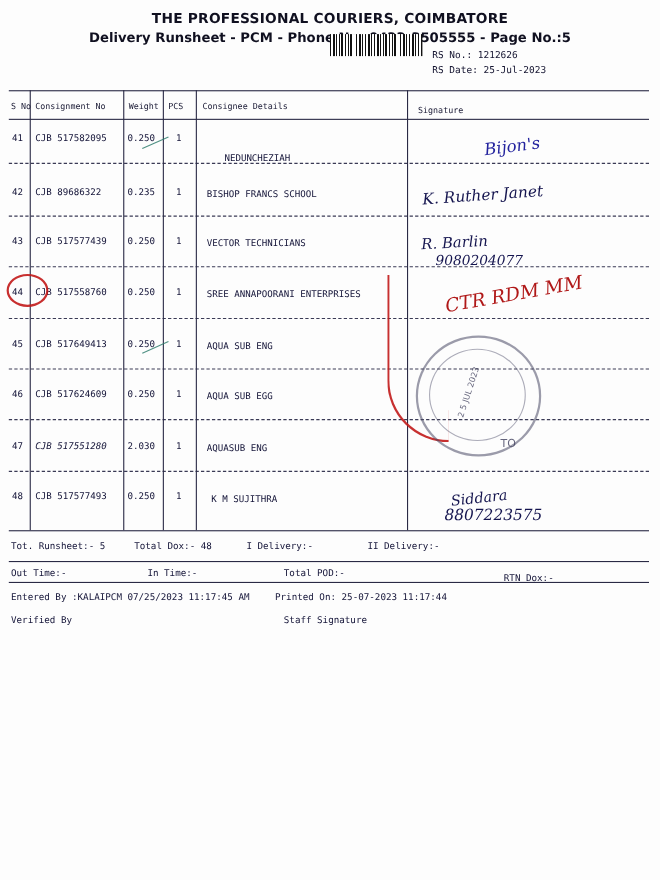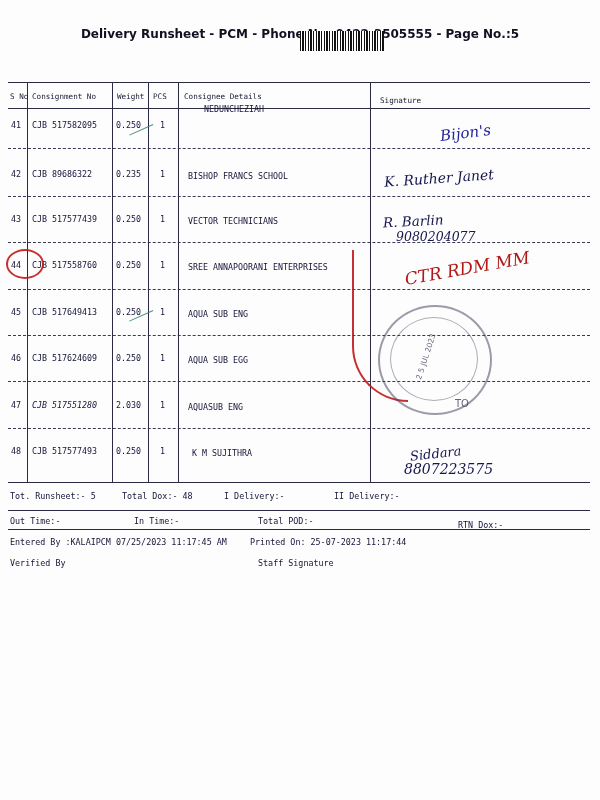--- a/index.html
+++ b/index.html
@@ -159,25 +159,30 @@
     border-bottom: 1.4px solid #2f7d6d;
     transform: rotate(-24deg);
     opacity: .85;
   }
 </style>
 </head>
 <body>
 
 <div class="page">
 
+  <div class="title">THE PROFESSIONAL COURIERS, COIMBATORE</div>
   <div class="subtitle">Delivery Runsheet - PCM - Phone No.:0422-3505555 - Page No.:5</div>
 
   <div class="barcode"></div>
 
 
+  <div class="right-block">
+    <div>RS No.: 1212626</div>
+    <div>RS Date: 25-Jul-2023</div>
+  </div>
 
   <div class="hline" style="top:82px;"></div>
   <div class="hline" style="top:108px;"></div>
   <div class="hline dash" style="top:148px;"></div>
   <div class="hline dash" style="top:196px;"></div>
   <div class="hline dash" style="top:242px;"></div>
   <div class="hline dash" style="top:289px;"></div>
   <div class="hline dash" style="top:335px;"></div>
   <div class="hline dash" style="top:381px;"></div>
   <div class="hline dash" style="top:428px;"></div>
@@ -195,21 +200,21 @@
   <div class="colhdr" style="left:32px;  top:92px;">Consignment No</div>
   <div class="colhdr" style="left:117px; top:92px;">Weight</div>
   <div class="colhdr" style="left:153px; top:92px;">PCS</div>
   <div class="colhdr" style="left:184px; top:92px;">Consignee Details</div>
   <div class="colhdr" style="left:380px; top:96px;">Signature</div>
 
   <div class="cell" style="left:11px;  top:120px;">41</div>
   <div class="cell" style="left:32px;  top:120px;">CJB 517582095</div>
   <div class="cell" style="left:116px; top:120px;">0.250</div>
   <div class="cell" style="left:160px; top:120px;">1</div>
-  <div class="cell" style="left:188px; top:104px;padding-left:16px;">NEDUNCHEZIAH</div>
+  <div class="cell" style="left:188px; top:138px;padding-left:16px;">NEDUNCHEZIAH</div>
 
   <div class="cell" style="left:11px;  top:169px;">42</div>
   <div class="cell" style="left:32px;  top:169px;text-align:right;">CJB 89686322</div>
   <div class="cell" style="left:116px; top:169px;">0.235</div>
   <div class="cell" style="left:160px; top:169px;">1</div>
   <div class="cell" style="left:188px; top:171px;">BISHOP  FRANCS  SCHOOL</div>
 
   <div class="cell" style="left:11px;  top:214px;">43</div>
   <div class="cell" style="left:32px;  top:214px;">CJB 517577439</div>
   <div class="cell" style="left:116px; top:214px;">0.250</div>

